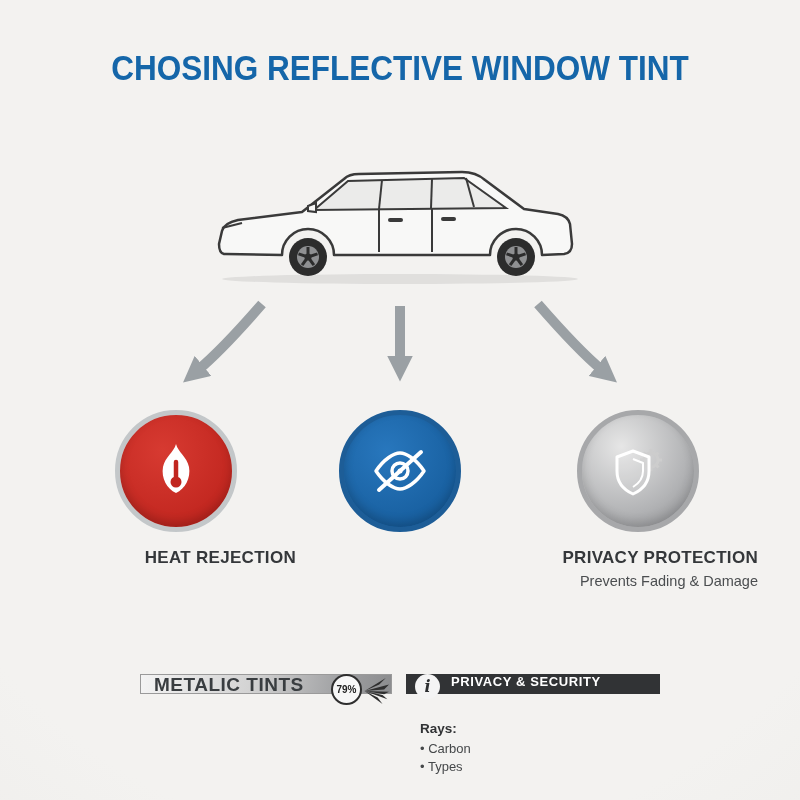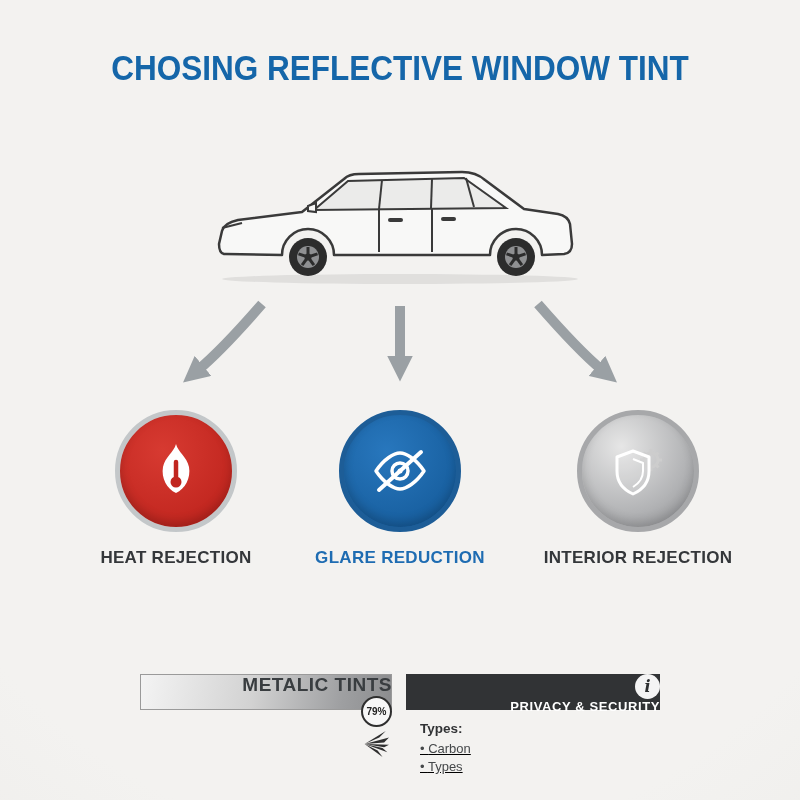--- a/index.html
+++ b/index.html
@@ -9,54 +9,54 @@
     font-family:"Liberation Sans", sans-serif;
   }
   .title{
     position:absolute;top:48px;left:0;width:100%;margin:0;text-align:center;
     color:#1566a9;font-size:35px;font-weight:800;letter-spacing:0;
     transform:scaleX(.9);white-space:nowrap;
   }
   .car{position:absolute;left:208px;top:156px;width:384px;height:136px;}
   .arrows{position:absolute;left:0;top:298px;width:800px;height:102px;}
 
-  .feature{position:absolute;top:410px;width:240px;text-align:center;}
+  .feature{position:absolute;top:410px;width:240px;text-align:right;}
   .f1{left:56px}.f2{left:280px}.f3{left:518px}
   .circle{width:112px;height:112px;border-radius:50%;margin:0 auto;
     display:flex;align-items:center;justify-content:center;}
   .red{background:radial-gradient(circle at 38% 32%, #d73a31, #c1261f 75%);
     border:5px solid #c3c7c9;box-shadow:inset 0 -5px 10px rgba(0,0,0,.18);}
   .blue{background:radial-gradient(circle at 38% 32%, #2877bd, #175e9e 78%);
     border:5px solid #1d5d97;box-shadow:inset 0 -5px 10px rgba(0,0,0,.18);}
   .silver{background:radial-gradient(circle at 35% 28%, #e6e6e6, #b2b3b5 62%, #909194 96%);
     border:5px solid #a7a8aa;box-shadow:inset 0 -5px 10px rgba(0,0,0,.15);}
   .f-title{margin:16px 0 5px;font-size:17px;font-weight:800;color:#34373a;letter-spacing:.3px;}
   .f2 .f-title{color:#1e6cb2;}
   .f-sub{margin:0;font-size:14.5px;color:#4b4e50;}
 
-  .banner{position:absolute;top:674px;height:36px;display:flex;align-items:flex-end;flex-direction:column;}
+  .banner{position:absolute;top:674px;height:20px;display:flex;align-items:flex-start;}
   .metallic{left:140px;width:252px;
     background:linear-gradient(100deg,#f4f4f4 0%,#d2d2d2 45%,#9e9fa1 80%,#8b8c8e 100%);
     box-shadow:inset 0 0 0 1px #9a9a9a;}
   .m-label{padding-left:14px;font-size:19px;font-weight:800;color:#393d40;letter-spacing:.5px;}
   .badge{margin-left:auto;width:27px;height:27px;border-radius:50%;background:#f7f7f7;
     border:2px solid #2e2e2e;display:flex;align-items:center;justify-content:center;
     font-size:10px;font-weight:700;color:#222;flex:0 0 auto;}
   .rays{width:26px;height:34px;margin:0 3px 0 1px;flex:0 0 auto;}
 
   .privacy{left:406px;width:254px;background:#313335;}
   .info{width:25px;height:25px;margin-left:9px;border-radius:50%;background:#f4f4f4;
     display:flex;align-items:center;justify-content:center;
     font-family:"DejaVu Serif", serif;font-weight:700;font-style:italic;
     font-size:16px;color:#2c2e30;flex:0 0 auto;}
   .p-label{margin-left:11px;font-size:13px;font-weight:800;color:#ffffff;letter-spacing:.6px;}
 
   .types{position:absolute;left:420px;top:721px;}
   .t-head{font-size:13.5px;font-weight:800;color:#313335;margin-bottom:4px;}
-  .types ul{list-style:none;margin:0;padding:0;text-decoration:underline;}
+  .types ul{list-style:none;margin:0;padding:0;}
   .types li{font-size:13px;color:#45484a;line-height:18px;}
   .types li::before{content:"\2022  ";}
 </style>
 </head>
 <body>
 
 <div class="stage">
 
   <h1 class="title">CHOSING REFLECTIVE WINDOW TINT</h1>
 
@@ -119,42 +119,42 @@
 
   <section class="feature f2">
     <div class="circle blue">
       <svg width="64" height="64" viewBox="0 0 64 64">
         <path d="M8 32 C16 20 26 14 32 14 C38 14 48 20 56 32 C48 44 38 50 32 50 C26 50 16 44 8 32 Z" fill="none" stroke="#ffffff" stroke-width="3.5" stroke-linejoin="round"></path>
         <circle cx="32" cy="32" r="8" fill="none" stroke="#ffffff" stroke-width="3.5"></circle>
         <circle cx="32" cy="32" r="2.5" fill="#ffffff"></circle>
         <line x1="11" y1="51" x2="53" y2="13" stroke="#ffffff" stroke-width="4" stroke-linecap="round"></line>
       </svg>
     </div>
-    <h2 class="f-title">GLARE REDUCTION</h2>
   </section>
 
   <section class="feature f3">
     <div class="circle silver">
       <svg width="64" height="64" viewBox="0 0 64 64">
         <g stroke="#cdcdcd" stroke-width="3" fill="none">
           <circle cx="45" cy="21" r="7"></circle>
           <line x1="45" y1="10" x2="45" y2="14"></line>
             <line x1="45" y1="28" x2="45" y2="32"></line>
           <line x1="34" y1="21" x2="38" y2="21"></line>
             <line x1="52" y1="21" x2="56" y2="21"></line>
           <line x1="37.5" y1="13.5" x2="40.3" y2="16.3"></line>
             <line x1="49.7" y1="25.7" x2="52.5" y2="28.5"></line>
           <line x1="52.5" y1="13.5" x2="49.7" y2="16.3"></line>
             <line x1="40.3" y1="25.7" x2="37.5" y2="28.5"></line>
         </g>
         <path d="M27 12 L43 18 L43 32 C43 44 36 51 27 55 C18 51 11 44 11 32 L11 18 Z" fill="rgba(255,255,255,0.12)" stroke="#ffffff" stroke-width="3" stroke-linejoin="round"></path>
         <path d="M27 20 L37 24 L37 32 C37 40 32 45 27 48" fill="none" stroke="#ffffff" stroke-width="2" stroke-linejoin="round"></path>
       </svg>
     </div>
-    <h2 class="f-title">INTERIOR REJECTION</h2>
+    <h2 class="f-title">PRIVACY PROTECTION</h2>
+    <p class="f-sub">Prevents Fading &amp; Damage</p>
   </section>
 
   <div class="banner metallic">
     <span class="m-label">METALIC TINTS</span>
     <span class="badge">
       <span>79%</span>
     </span>
     <svg class="rays" viewBox="0 0 32 36">
       <g fill="#2f2f2f">
         <polygon points="2,18 28,2 20,10"></polygon>
@@ -167,20 +167,20 @@
   </div>
 
   <div class="banner privacy">
     <span class="info">
       <span>i</span>
     </span>
     <span class="p-label">PRIVACY &amp; SECURITY</span>
   </div>
 
   <div class="types">
-    <div class="t-head">Types:</div>
+    <div class="t-head">Rays:</div>
     <ul>
       <li>Carbon</li>
       <li>Types</li>
     </ul>
   </div>
 
 </div>
 
 </body></html>

